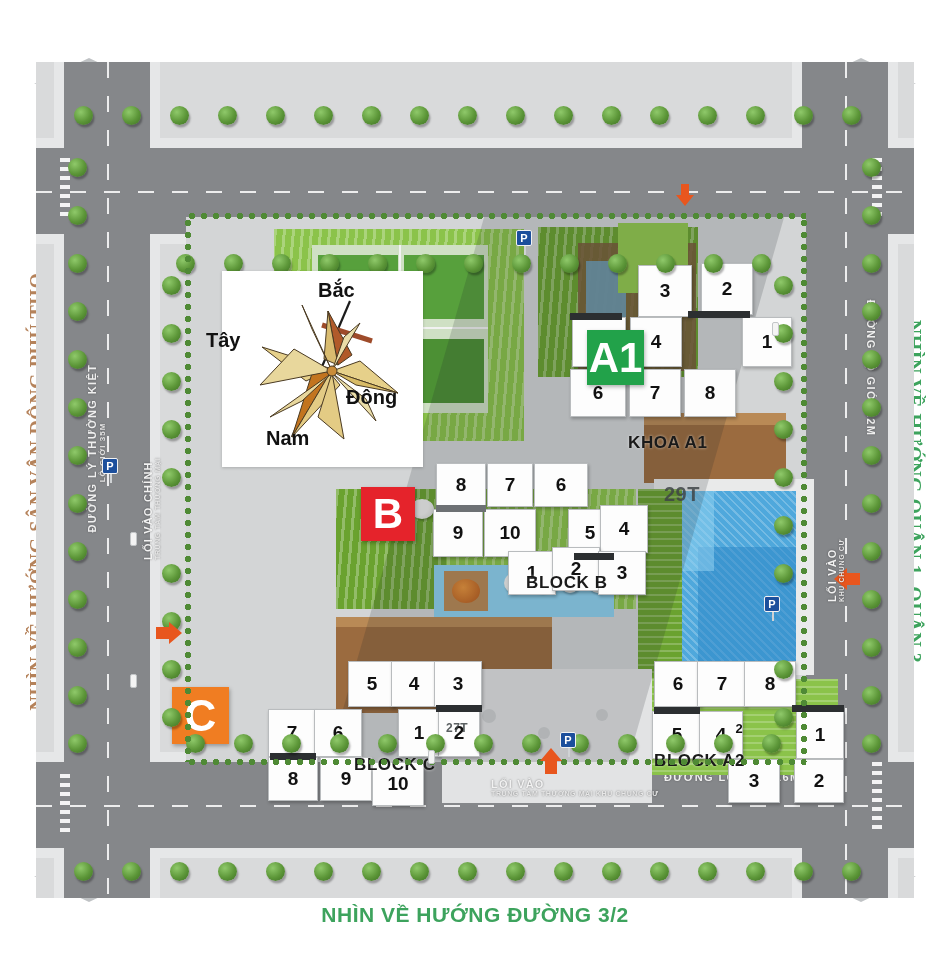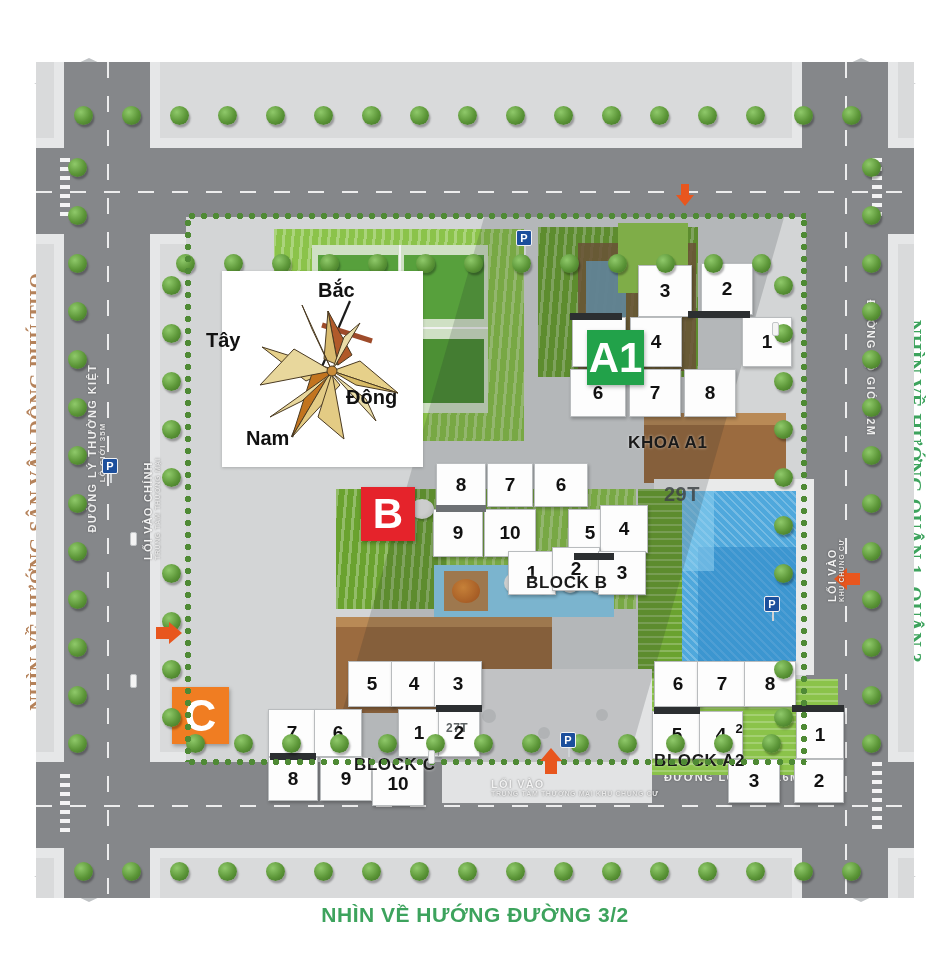--- a/index.html
+++ b/index.html
@@ -171,21 +171,21 @@
   
   #compass-card {
     position: absolute; left: 186px; top: 209px;
     width: 201px; height: 196px; background: #fff;
     box-shadow: 0 1px 3px rgba(0,0,0,.2);
   }
   .compass-txt { position: absolute; font-weight: bold; color: #111; font-size: 20px; }
   #c-bac  { left: 96px;  top: 8px; }
   #c-tay  { left: -16px; top: 58px; }
   #c-dong { left: 124px; top: 115px; }
-  #c-nam  { left: 24px;  top: 156px; }
+  #c-nam  { left: 44px;  top: 156px; }
 
   
   .psign {
     position: absolute; width: 16px; height: 16px; background: #1c4f9c;
     border: 1.5px solid #f2f2f2; border-radius: 2px;
     color: #fff; font-weight: bold; font-size: 11px;
     display: flex; align-items: center; justify-content: center;
   }
   .psign::after {
     content:""; position: absolute; left: 7px; top: 15px;

